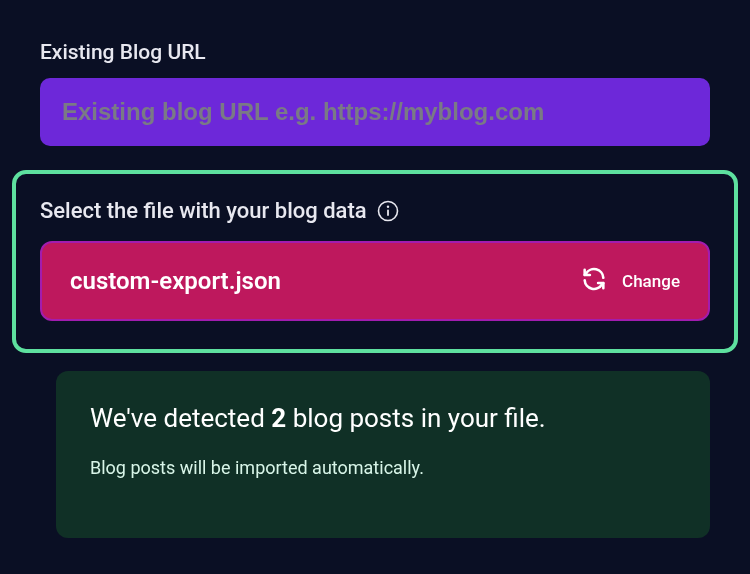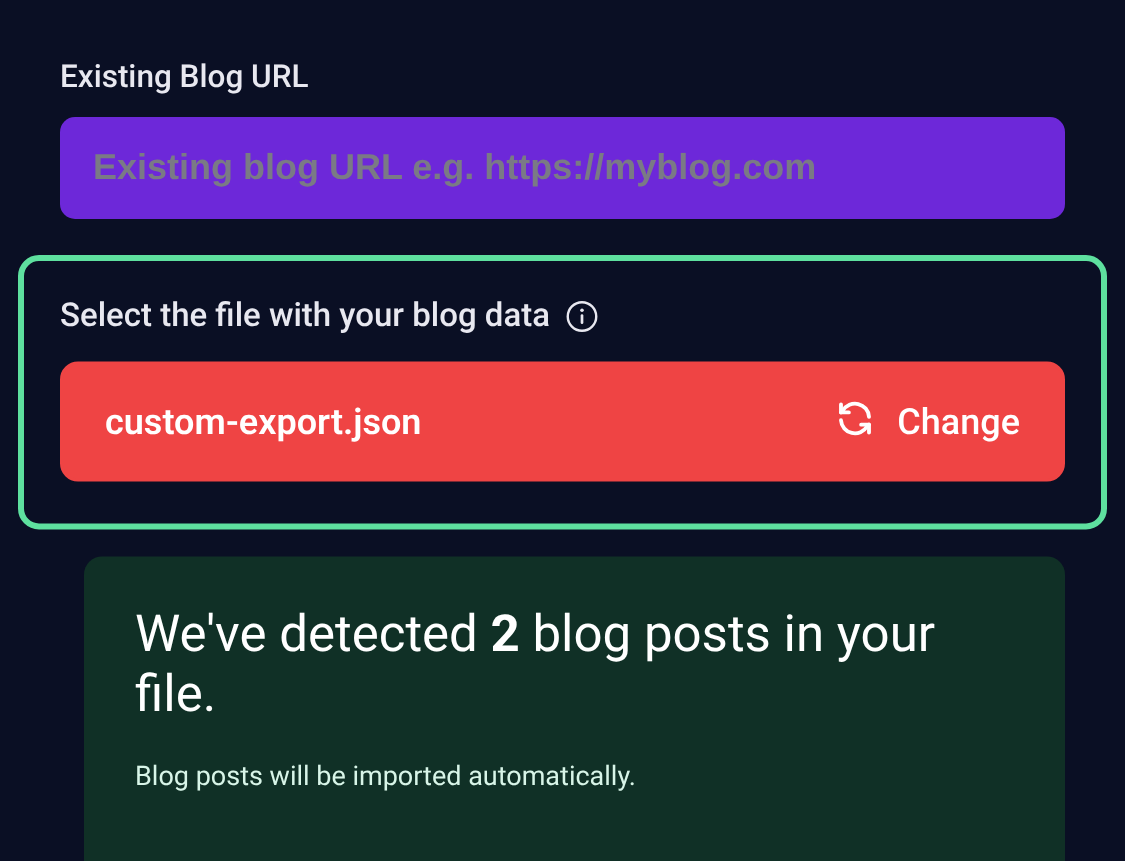--- a/index.html
+++ b/index.html
@@ -52,50 +52,50 @@
     }
     .info-icon-wrap {
       display: inline-flex;
       align-items: center;
       justify-content: center;
     }
     .file-box {
       display: flex;
       justify-content: space-between;
       align-items: center;
-      background: #ef4444;
-      border: 2px solid #ef4444;
+      background: #be185d;
+      border: 2px solid #a21caf;
       border-radius: 12px;
       padding: 22px 28px;
     }
     .filename {
       font-size: 24px;
       font-weight: 600;
       color: #ffffff;
     }
     .change-group {
       display: flex;
       align-items: center;
       gap: 14px;
       cursor: pointer;
     }
     .change-text {
-      font-size: 24px;
+      font-size: 17px;
       font-weight: 500;
       color: #ffffff;
     }
     .status-panel {
       margin-top: 18px;
       margin-left: 16px;
       background: #103026;
       border-radius: 12px;
       padding: 32px 34px 60px 34px;
     }
     .status-headline {
-      font-size: 34px;
+      font-size: 26px;
       font-weight: 400;
       color: #ffffff;
       margin-bottom: 24px;
     }
     .status-headline b { font-weight: 700; }
     .status-sub {
       font-size: 18px;
       font-weight: 400;
       color: #d8f5e8;
     }

